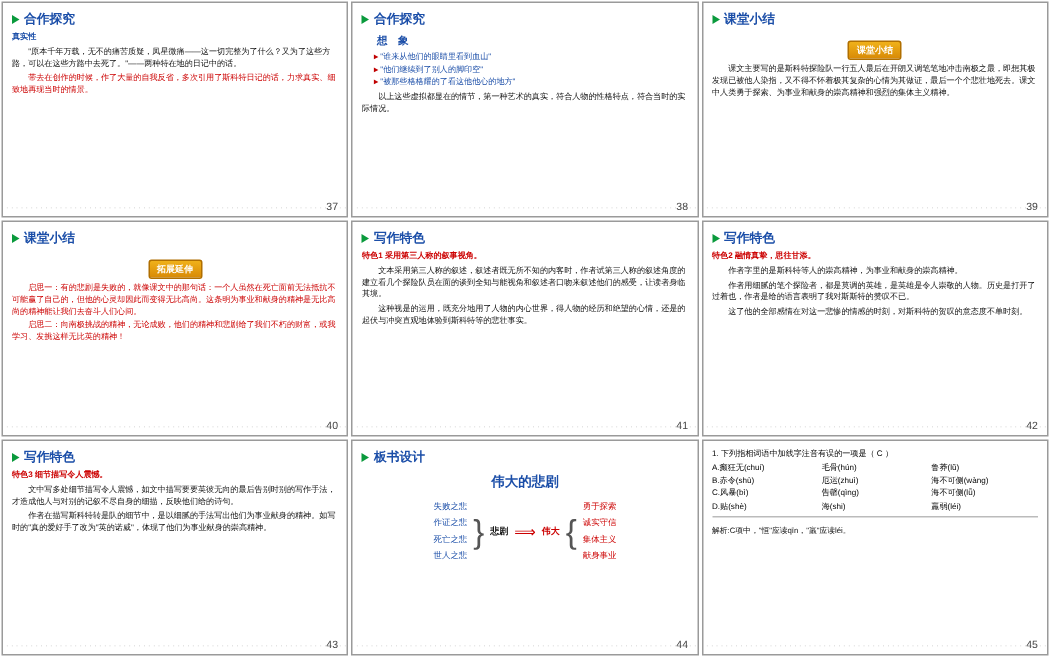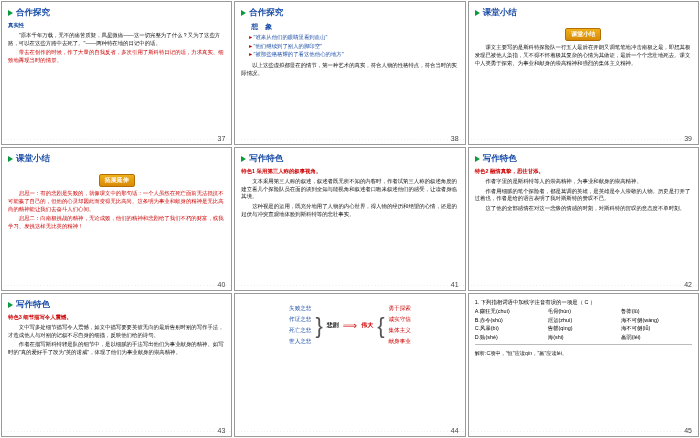--- a/index.html
+++ b/index.html
@@ -235,20 +235,25 @@
     <div class="body">
       <p class="red bold">特色3 细节描写令人震憾。</p>
       <p class="ind">文中写多处细节描写令人震憾，如文中描写要要英彼无向的最后告别时别的写作手法，才造成他人与对别的记叙不尽自身的细描，反映他们给的诗句。</p>
       <p class="ind">作者在描写斯科特转是队的细节中，是以细腻的手法写出他们为事业献身的精神。如写时的"真的爱好手了改为"英的诺威"，体现了他们为事业献身的崇高精神。</p>
     </div>
     <div class="dots">····························································································</div>
     <div class="pg">43</div>
   </div>
 
   <div class="slide">
+    <div class="hdr">
+      <span class="hdr-ico"></span>
+      <span class="hdr-txt">板书设计</span>
+    </div>
+    <div class="diag-title">伟大的悲剧</div>
     <div class="diag">
       <div class="diag-col">
         <div>失败之悲</div>
         <div>作证之悲</div>
         <div>死亡之悲</div>
         <div>世人之悲</div>
       </div>
       <span class="brace">}</span>
       <span class="mid">悲剧</span>
       <span class="arrow">⟹</span>

